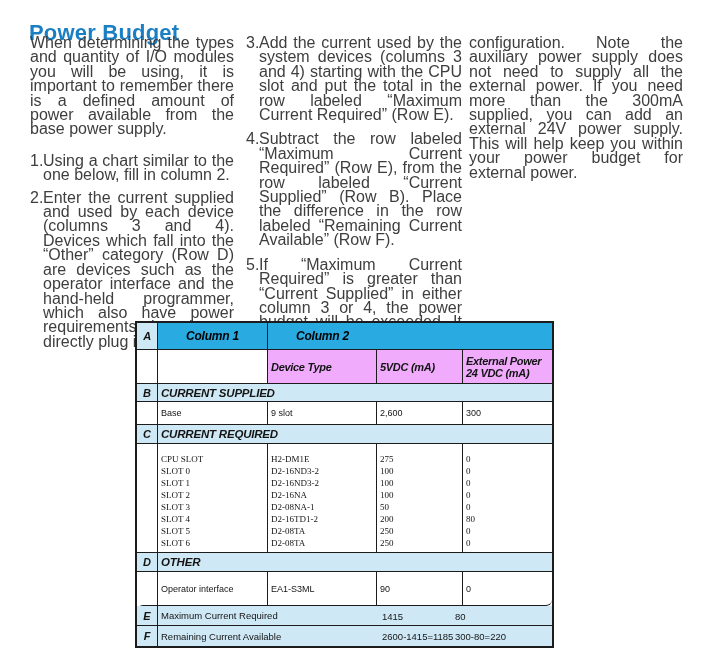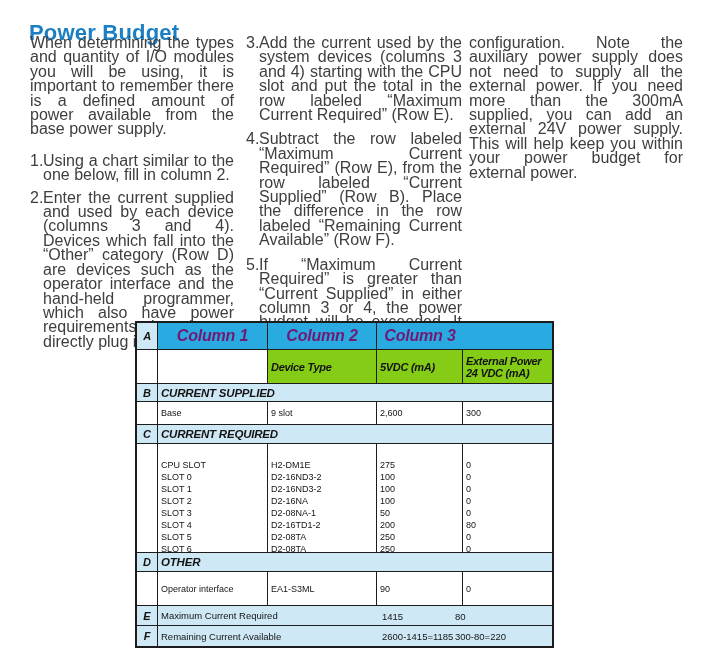--- a/index.html
+++ b/index.html
@@ -35,34 +35,34 @@
     border:2px solid #1c1c1c;
     background:#ffffff;
     color:#141414;
     font-size:9px;
   }
   .trow{display:grid;grid-template-columns:21px 110px 109px 86px 89px;border-bottom:1px solid #1c1c1c;}
   .trow:last-child{border-bottom:none;}
   .cell{border-right:1px solid #1c1c1c;overflow:hidden;display:flex;align-items:center;padding:0 3px;box-sizing:border-box;}
   .cell:last-child{border-right:none;}
   .hdr{height:26px;background:#29aae1;}
-  .hdr .cell{justify-content:center;color:#701a75;font-weight:bold;font-style:italic;font-size:16px;letter-spacing:-0.2px;}
+  .hdr .cell{justify-content:center;color:#000000;font-weight:bold;font-style:italic;font-size:12px;letter-spacing:-0.2px;}
   .hdr .lettercell{background:#cfe8f6;color:#141414;font-size:11px;}
   .subhdr{height:33px;}
-  .subhdr .cell{font-weight:bold;font-style:italic;font-size:11px;line-height:12px;letter-spacing:-0.3px;background:#84cc16;}
+  .subhdr .cell{font-weight:bold;font-style:italic;font-size:11px;line-height:12px;letter-spacing:-0.3px;background:#f0abfc;}
   .subhdr .white{background:#ffffff;}
   .band{height:17px;background:#cfe8f6;}
   .band .spancell{grid-column:2/6;border-right:none;font-weight:bold;font-style:italic;font-size:11.5px;letter-spacing:-0.2px;}
   .lettercell{justify-content:center;font-weight:bold;font-style:italic;background:#cfe8f6;font-size:11px;}
   .whiteletter{background:#ffffff;}
   .datarow{height:22px;}
   .slotsrow{height:108px;}
-  .slotsrow .cell{display:block;padding-top:15px;}
+  .slotsrow .cell{display:block;padding-top:9px;font-family:Liberation Serif, serif;}
   .slotline{height:12px;line-height:12px;white-space:nowrap;}
-  .oprow{height:33px;}
+  .oprow{height:33px;border-radius:6px;}
   .sumrow{background:#cfe8f6;position:relative;}
   .sumE{height:19px;}
   .sumF{height:20px;}
   .sumrow .spancell{grid-column:2/6;border-right:none;position:relative;font-size:9.5px;}
   .sumrow .val3{position:absolute;left:224px;top:50%;transform:translateY(-50%);}
   .sumrow .val4{position:absolute;left:297px;top:50%;transform:translateY(-50%);}
 </style>
 </head>
 <body>
 
@@ -100,21 +100,20 @@
   <div class="textcol tc3">
     <p>configuration. Note the auxiliary power supply does not need to supply all the external power. If you need more than the 300mA supplied, you can add an external 24V power supply. This will help keep you within your power budget for external power.</p>
   </div>
 
   <div class="tbl">
 
     <div class="trow hdr">
       <div class="cell lettercell">A</div>
       <div class="cell">Column 1</div>
       <div class="cell">Column 2</div>
-      <div class="cell">Column 3</div>
     </div>
 
     <div class="trow subhdr">
       <div class="cell white"></div>
       <div class="cell white"></div>
       <div class="cell">Device Type</div>
       <div class="cell">5VDC (mA)</div>
       <div class="cell">External Power 24 VDC (mA)</div>
     </div>
 

